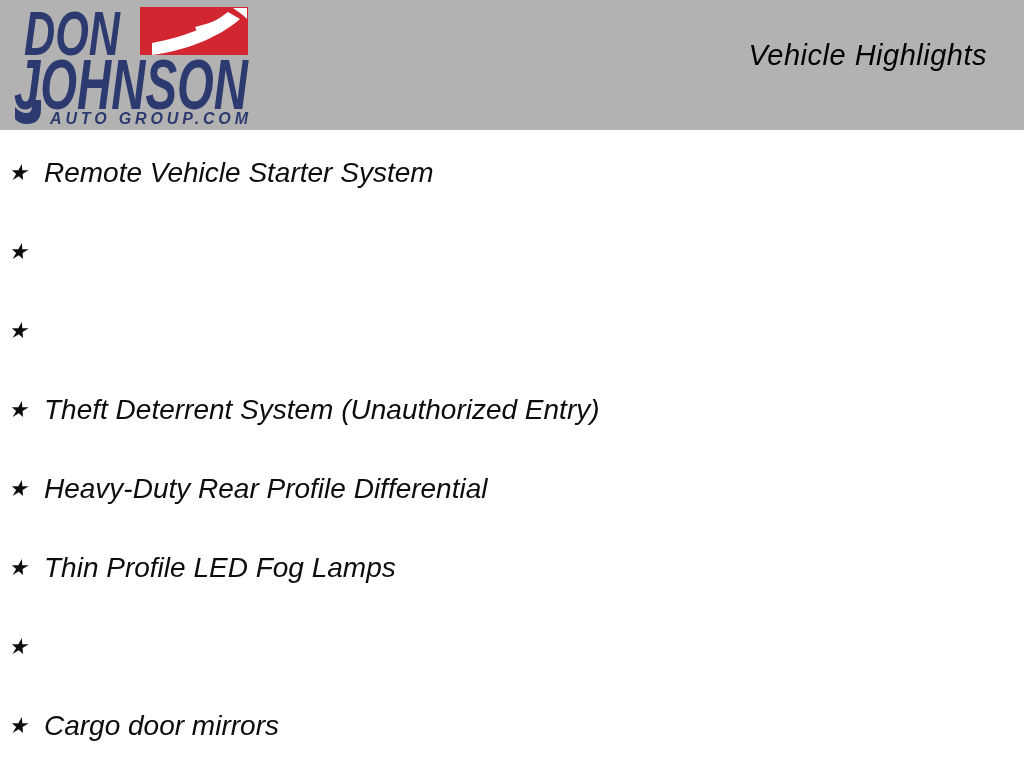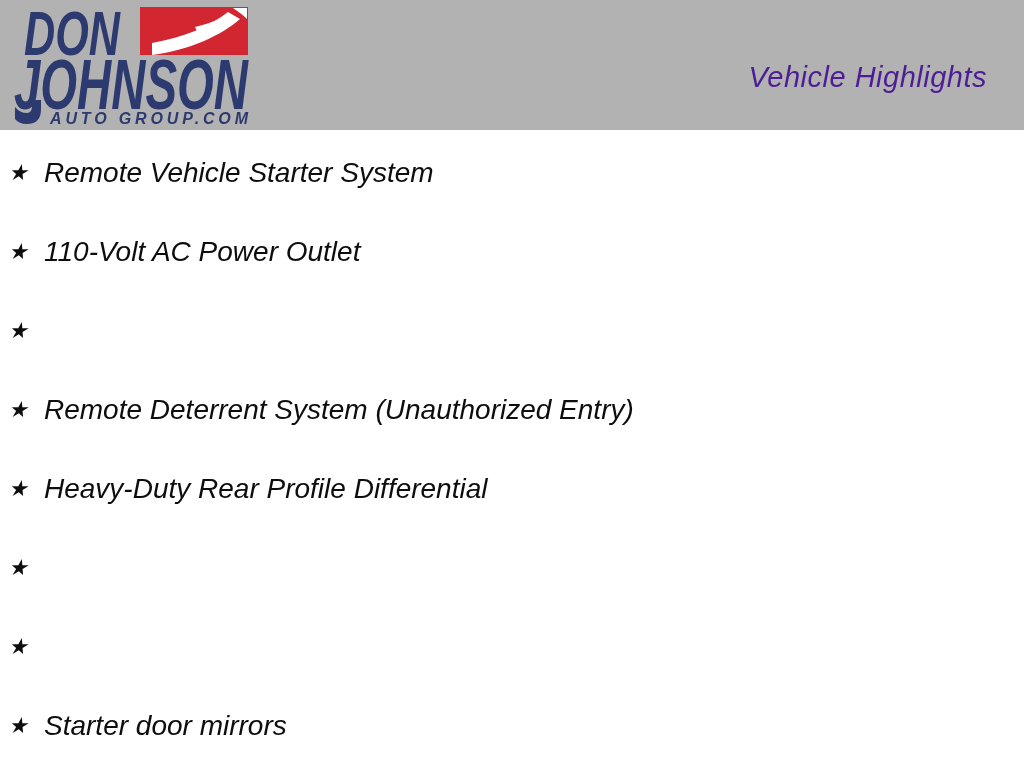--- a/index.html
+++ b/index.html
@@ -45,24 +45,24 @@
     font-size: 16px;
     fill: #2d3a70;
   }
   .flag-bg { fill: #d22630; }
   .road { fill: #ffffff; }
   .j-hook { fill: #2d3a70; }
 
   .header-title {
     position: absolute;
     right: 37px;
-    top: 60px;
+    top: 38px;
     font-size: 29px;
     line-height: 34px;
-    color: #4c1d95;
+    color: #000000;
     letter-spacing: 0.5px;
   }
 
   
   .features {
     list-style: none;
     padding: 3px 0 0 8px;
   }
   .feature {
     height: 79px;
@@ -112,38 +112,38 @@
     <div class="header-title">Vehicle Highlights</div>
   </header>
 
   <ul class="features">
     <li class="feature">
       <span class="star">★</span>
       <span class="feature-text">Remote Vehicle Starter System</span>
     </li>
     <li class="feature">
       <span class="star">★</span>
-      <span class="feature-text">110-Volt AC Power Outlet</span>
     </li>
     <li class="feature">
       <span class="star">★</span>
     </li>
     <li class="feature">
       <span class="star">★</span>
-      <span class="feature-text">Remote Deterrent System (Unauthorized Entry)</span>
+      <span class="feature-text">Theft Deterrent System (Unauthorized Entry)</span>
     </li>
     <li class="feature">
       <span class="star">★</span>
       <span class="feature-text">Heavy-Duty Rear Profile Differential</span>
     </li>
     <li class="feature">
       <span class="star">★</span>
+      <span class="feature-text">Thin Profile LED Fog Lamps</span>
     </li>
     <li class="feature">
       <span class="star">★</span>
     </li>
     <li class="feature">
       <span class="star">★</span>
-      <span class="feature-text">Starter door mirrors</span>
+      <span class="feature-text">Cargo door mirrors</span>
     </li>
   </ul>
 
 </div>
 
 </body></html>

